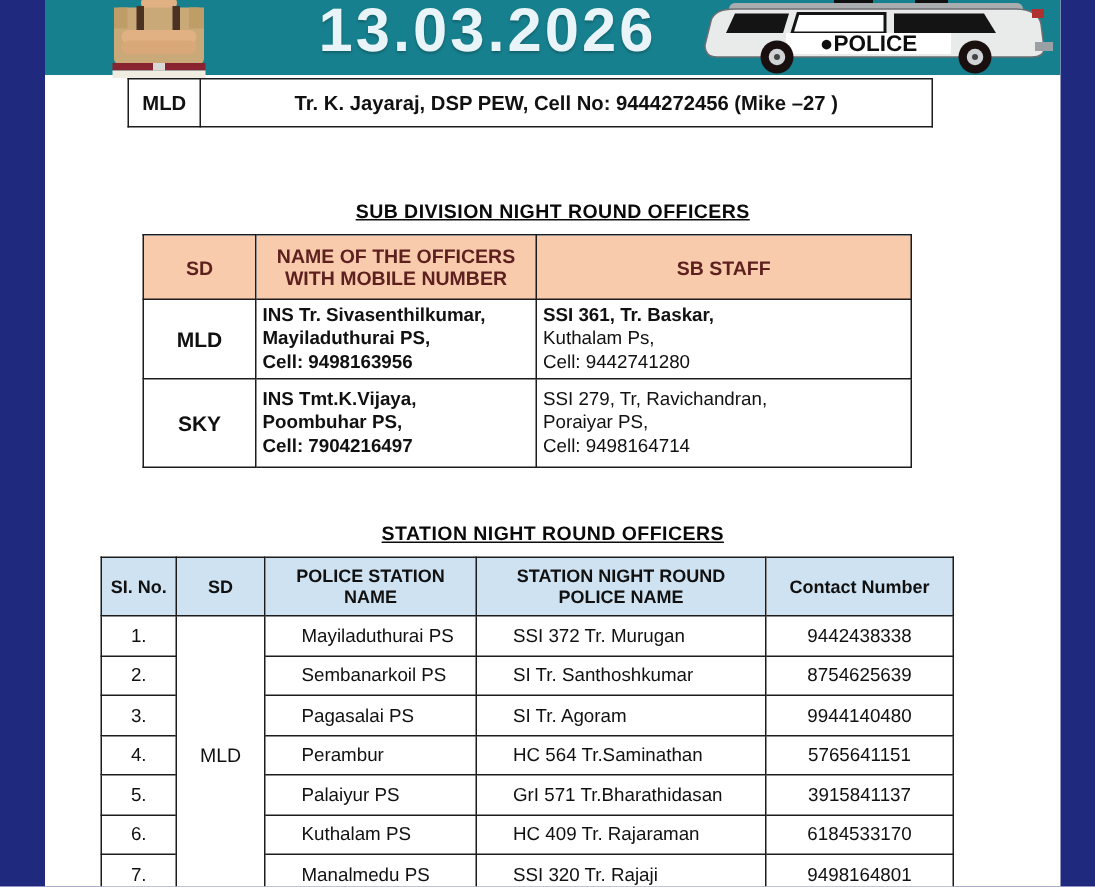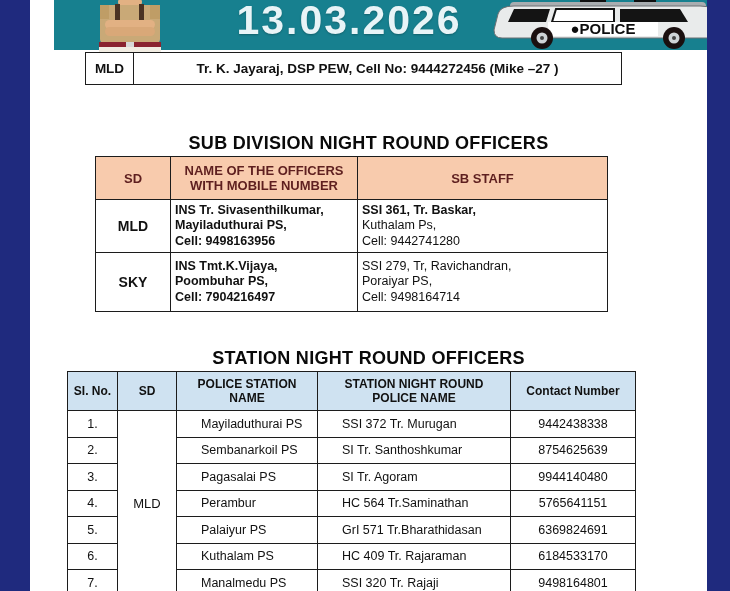--- a/index.html
+++ b/index.html
@@ -1,19 +1,19 @@
 <!DOCTYPE html>
 <html><head>
 <meta charset="utf-8">
 <style>
   html,body{margin:0;padding:0;}
   body{font-family:"Liberation Sans","DejaVu Sans",sans-serif;}
   .canvas{position:relative;width:730px;height:591px;background:#1f2a7e;overflow:hidden;}
   .content{position:absolute;left:30px;top:0;width:677px;height:591px;background:#ffffff;overflow:hidden;}
-  .topband{position:absolute;left:0;top:0;width:677px;height:50px;background:#17808f;margin-left:24px;}
+  .topband{position:absolute;left:0;top:0;width:677px;height:50px;background:#17808f;}
   .date{position:absolute;left:130px;top:-3px;width:330px;text-align:center;
         font-size:41px;font-weight:bold;color:#e8f4f7;letter-spacing:2px;
         text-shadow:0 1px 2px rgba(0,0,0,.25);}
   .officer{position:absolute;left:33px;top:0;width:85px;height:52px;}
   .car{position:absolute;left:430px;top:-2px;width:244px;height:52px;}
 
   
   table{border-collapse:collapse;table-layout:fixed;background:#fff;}
   td,th{border:1.6px solid #1c1c1c;padding:1px 4px;vertical-align:middle;
         font-size:12.5px;color:#111;overflow:hidden;}
@@ -21,21 +21,21 @@
   .hdr-peach{background:#f8cbad;font-weight:bold;text-align:center;color:#5e1f1f;}
   .center{text-align:center;}
   .bold{font-weight:bold;}
   .line{line-height:15.5px;}
 
   .t-district{position:absolute;left:55px;top:52px;width:537px;}
   .t-district td{height:29px;}
   .t-district .data{font-weight:bold;font-size:13.5px;}
 
   .sec-title{position:absolute;width:100%;text-align:center;font-weight:bold;
-             font-size:18px;color:#0a0a0a;letter-spacing:.3px;}
+             font-size:13px;color:#0a0a0a;text-decoration:underline;letter-spacing:.3px;}
   .title-sub{top:133px;}
   .title-station{top:348px;}
 
   .t-subdiv{position:absolute;left:65px;top:156px;width:513px;}
   .t-subdiv th{height:40px;font-size:13px;}
   .t-subdiv td.tall1{height:50px;}
   .t-subdiv td.tall2{height:56px;}
   .t-subdiv .sdcell{font-weight:bold;font-size:14px;text-align:center;}
 
   .t-station{position:absolute;left:37px;top:371px;width:569px;}
@@ -184,21 +184,21 @@
       <tr>
         <td class="center">4.</td>
         <td class="name">Perambur</td>
         <td class="name">HC 564 Tr.Saminathan</td>
         <td class="center">5765641151</td>
       </tr>
       <tr>
         <td class="center">5.</td>
         <td class="name">Palaiyur PS</td>
         <td class="name">GrI 571 Tr.Bharathidasan</td>
-        <td class="center">6369824691</td>
+        <td class="center">3915841137</td>
       </tr>
       <tr>
         <td class="center">6.</td>
         <td class="name">Kuthalam PS</td>
         <td class="name">HC 409 Tr. Rajaraman</td>
         <td class="center">6184533170</td>
       </tr>
       <tr>
         <td class="center">7.</td>
         <td class="name">Manalmedu PS</td>

